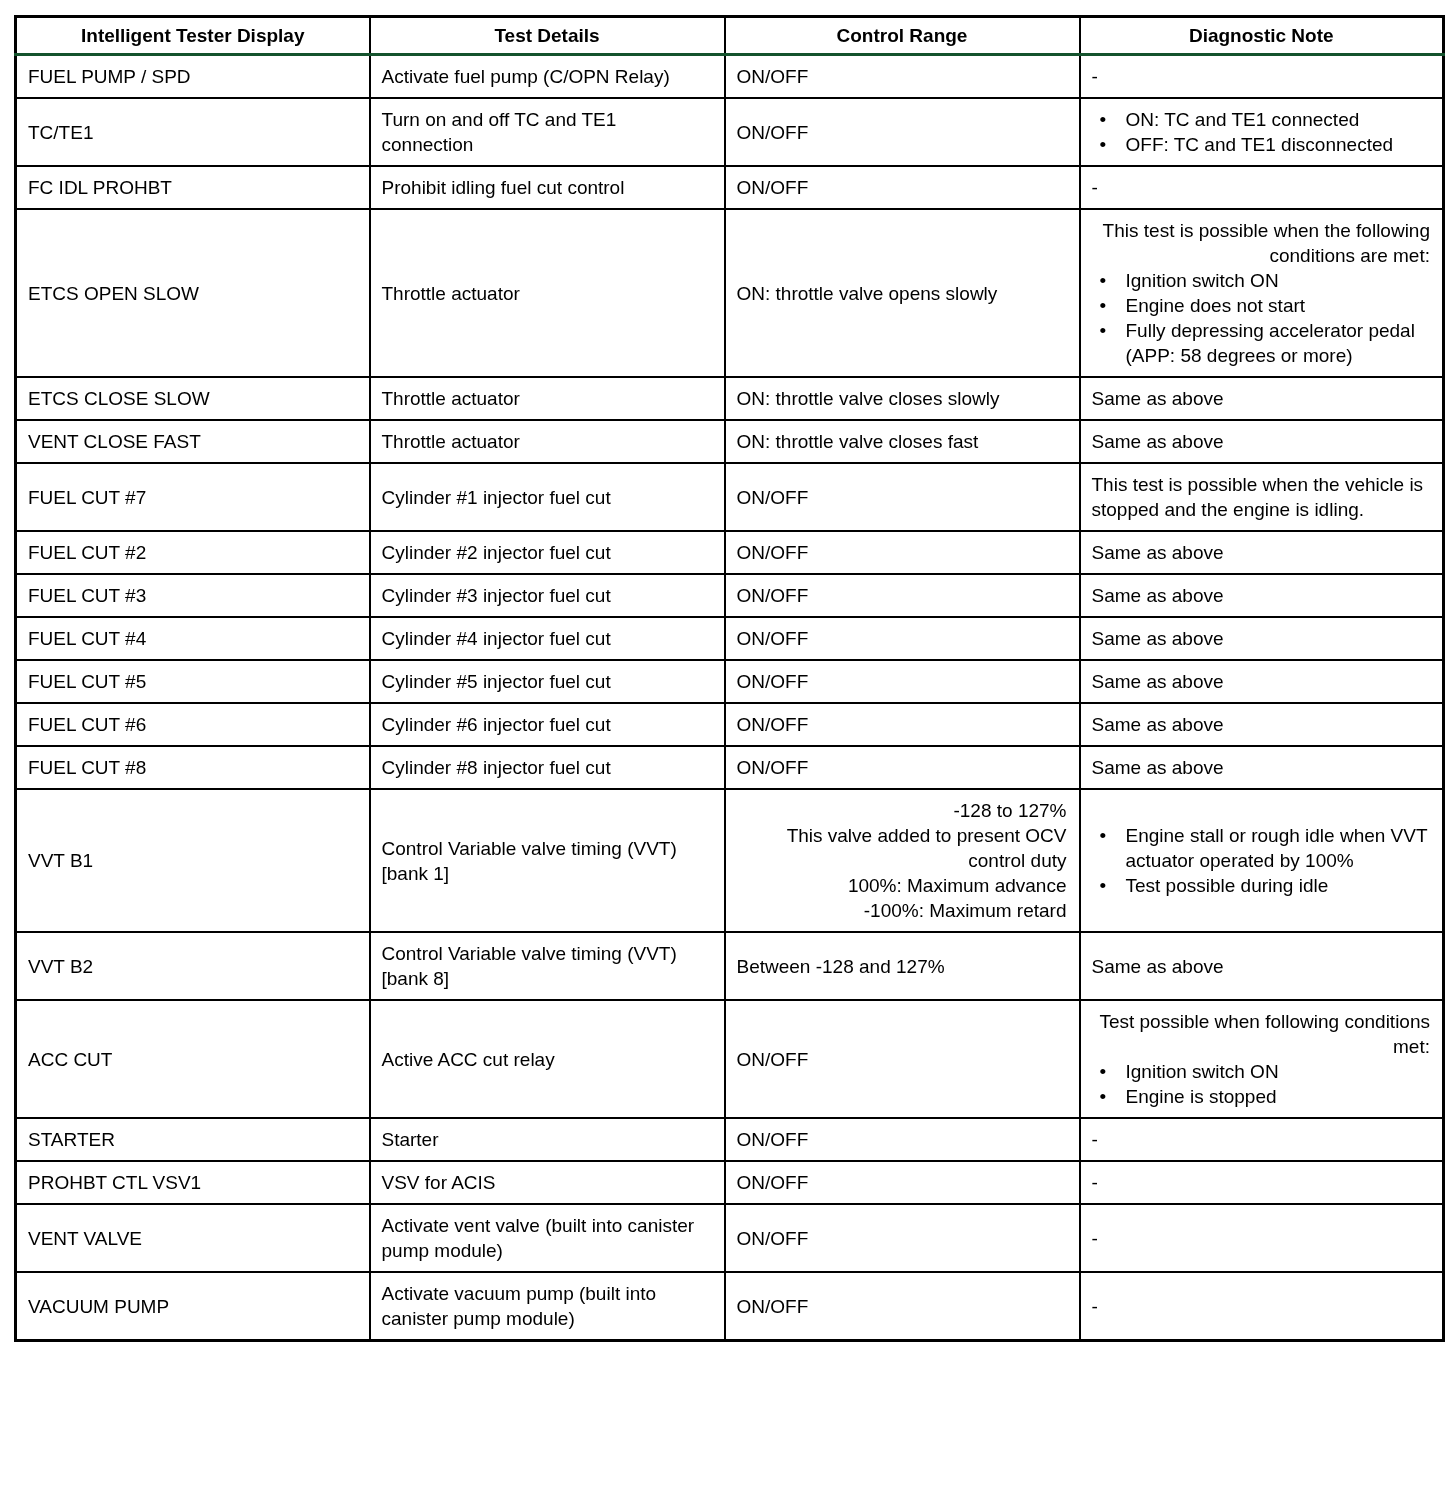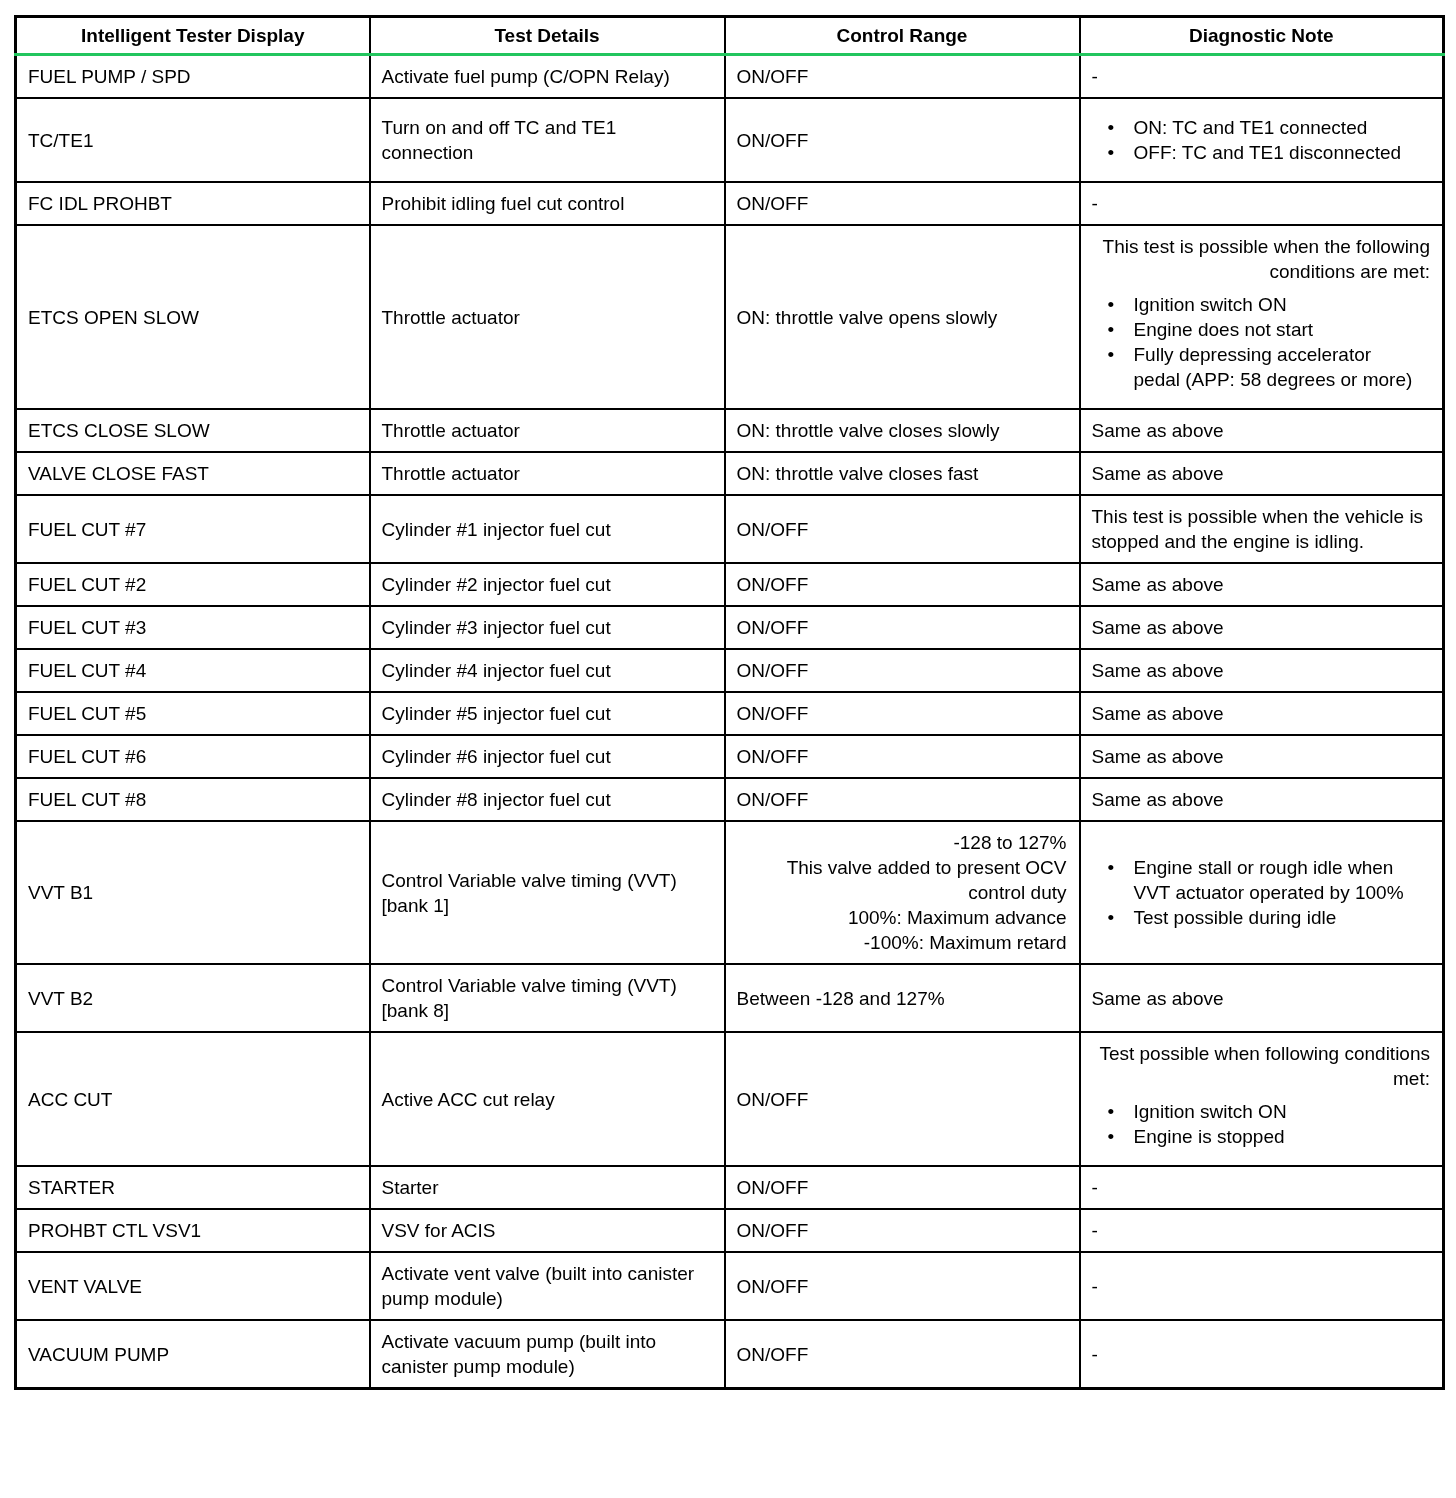--- a/index.html
+++ b/index.html
@@ -29,26 +29,26 @@
     padding: 8px 12px 8px 11px;
     vertical-align: middle;
     text-align: left;
     word-wrap: break-word;
     overflow-wrap: break-word;
   }
   table.active-test thead th {
     text-align: center;
     font-weight: bold;
     padding: 5px 8px;
-    border-bottom: 3px solid #22c55e;
+    border-bottom: 3px solid #14532d;
   }
   td .cell-line { margin: 0; text-align: right; }
   ul.bullets {
     list-style: none;
-    margin: 8px;
+    margin: 0;
     padding: 0;
   }
   ul.bullets li {
     position: relative;
     padding-left: 34px;
   }
   ul.bullets li::before {
     content: "\2022";
     position: absolute;
     left: 8px;
@@ -111,21 +111,21 @@
             </ul>
           </td>
         </tr>
         <tr>
           <td>ETCS CLOSE SLOW</td>
           <td>Throttle actuator</td>
           <td>ON: throttle valve closes slowly</td>
           <td>Same as above</td>
         </tr>
         <tr>
-          <td>VALVE CLOSE FAST</td>
+          <td>VENT CLOSE FAST</td>
           <td>Throttle actuator</td>
           <td>ON: throttle valve closes fast</td>
           <td>Same as above</td>
         </tr>
         <tr>
           <td>FUEL CUT #7</td>
           <td>Cylinder #1 injector fuel cut</td>
           <td>ON/OFF</td>
           <td>This test is possible when the vehicle is stopped and the engine is idling.</td>
         </tr>

